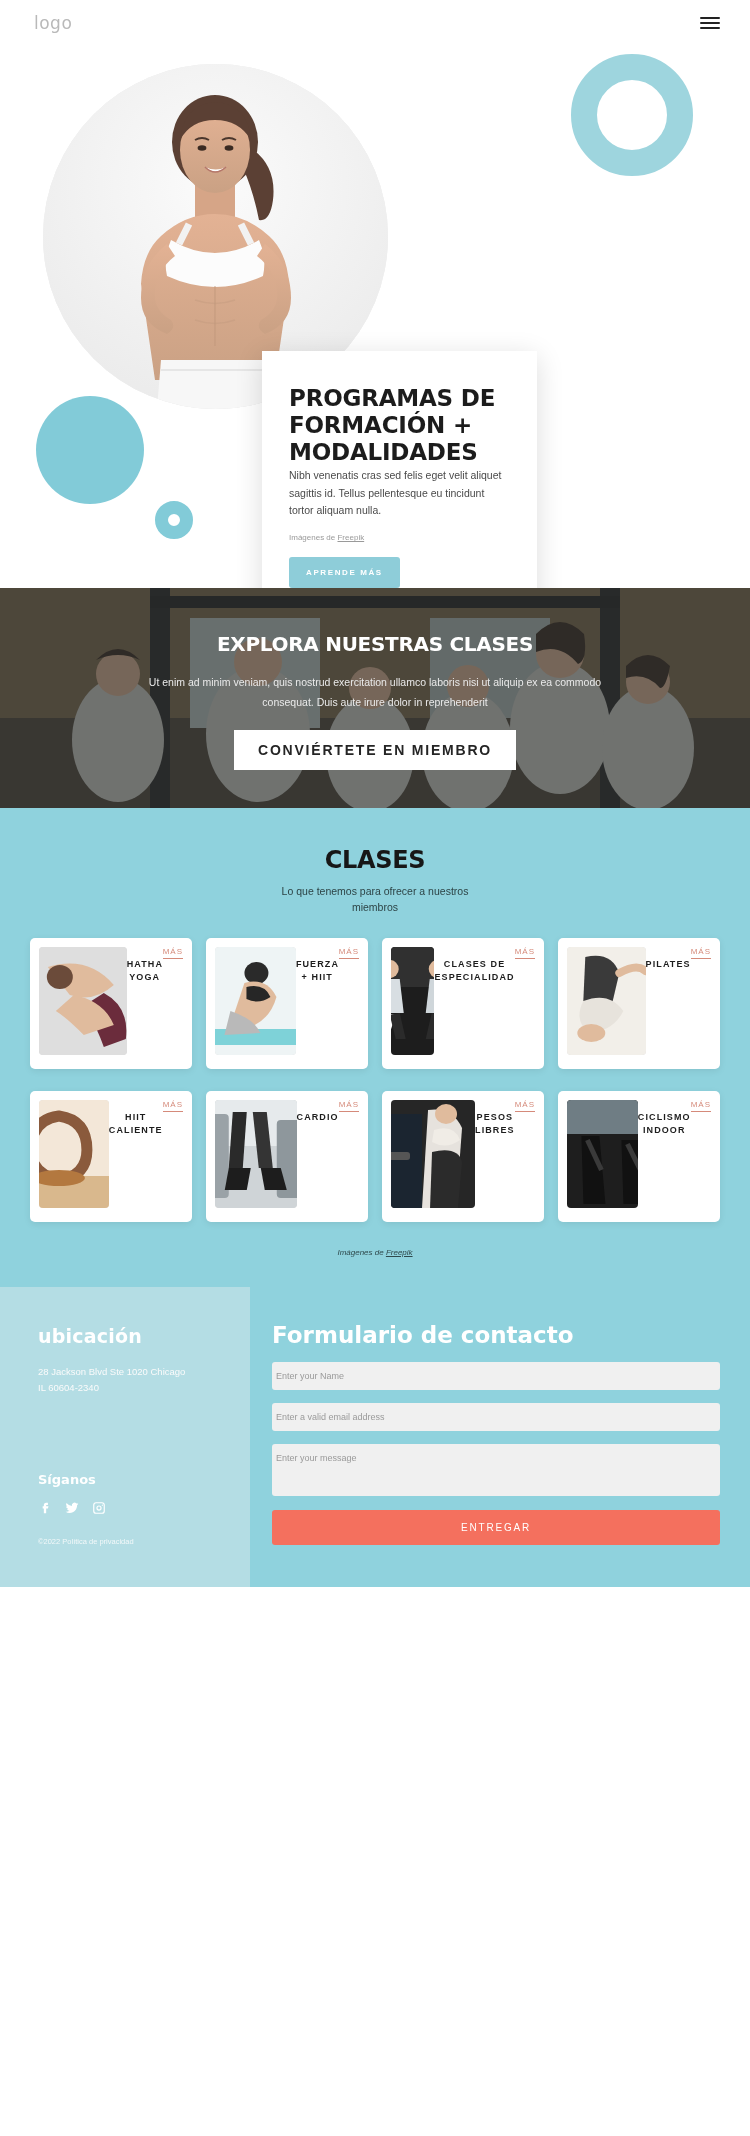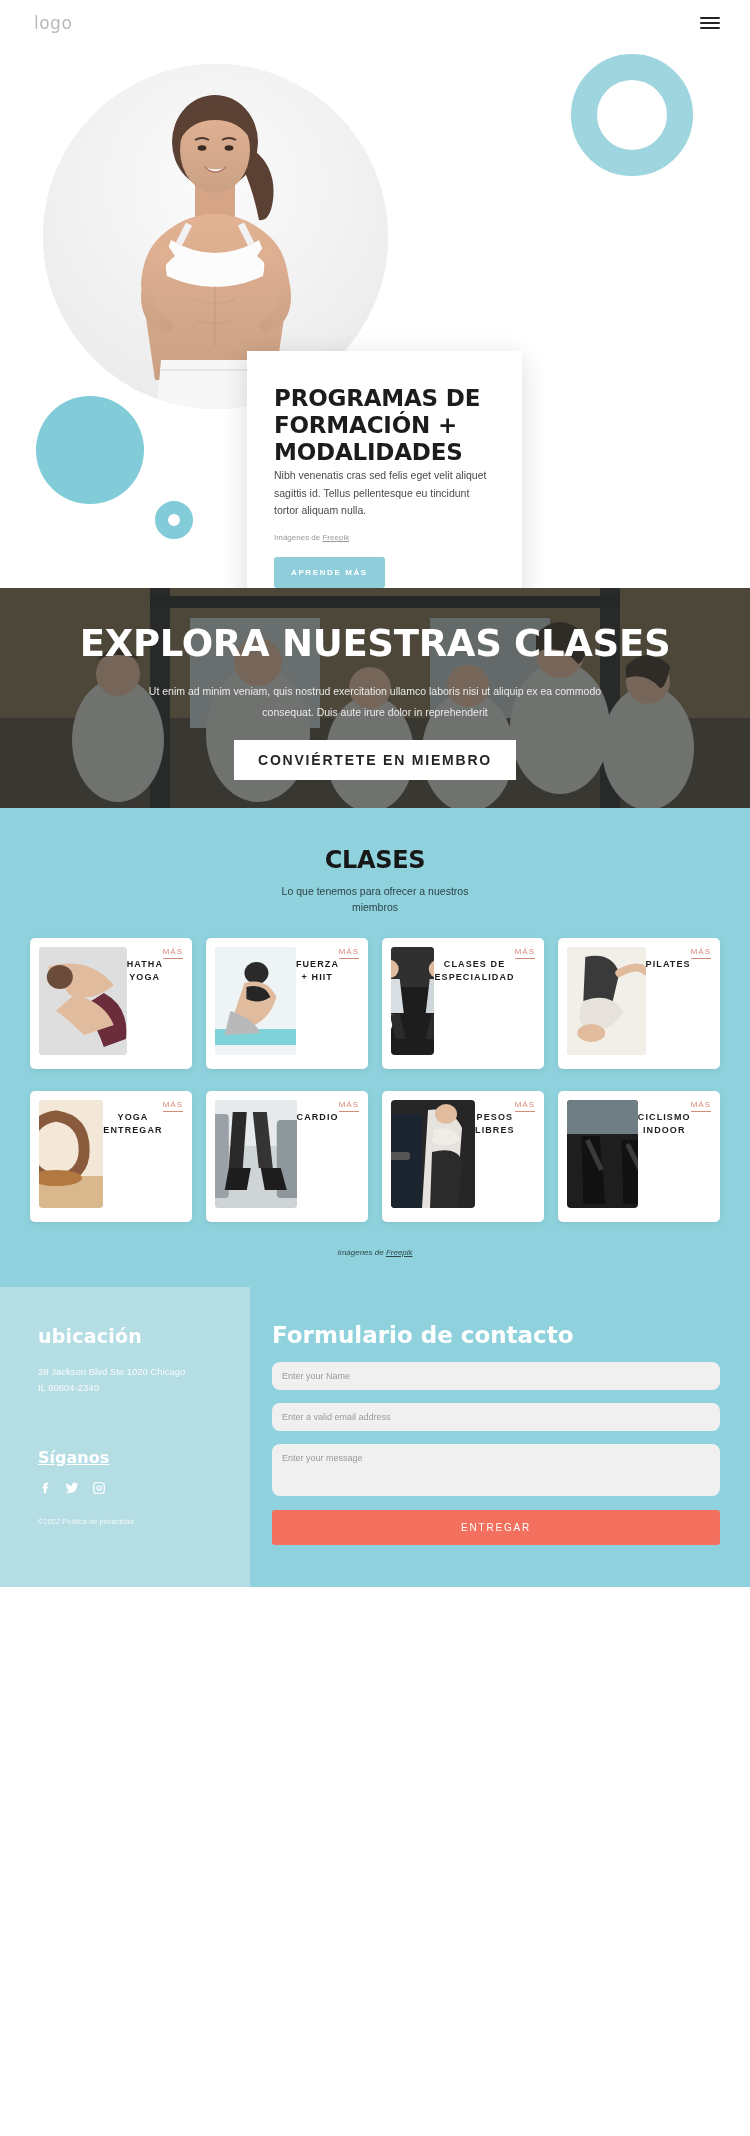--- a/index.html
+++ b/index.html
@@ -72,21 +72,21 @@
     width: 345px; height: 345px;
     border-radius: 50%;
     overflow: hidden;
     z-index: 2;
     background: #efefef;
   }
   .hero-photo svg { display: block; }
 
   .hero-card {
     position: absolute;
-    left: 247px; top: 305px;
+    left: 262px; top: 305px;
     width: 275px;
     background: #fff;
     box-shadow: 0 6px 26px rgba(0,0,0,.14);
     padding: 34px 28px 34px 27px;
     z-index: 4;
   }
   .hero-title {
     font-family: "DejaVu Sans", sans-serif;
     font-weight: bold;
     font-size: 23px;
@@ -139,21 +139,21 @@
     height: 100%;
     display: flex;
     flex-direction: column;
     align-items: center;
     justify-content: center;
     padding-top: 6px;
   }
   .banner-title {
     font-family: "DejaVu Sans", sans-serif;
     font-weight: bold;
-    font-size: 37px;
+    font-size: 20px;
     color: #fff;
     letter-spacing: -.3px;
   }
   .banner-para {
     margin-top: 16px;
     font-size: 10.5px;
     line-height: 1.95;
     color: #eaeaea;
     text-align: center;
     max-width: 480px;
@@ -269,26 +269,25 @@
     font-size: 19px;
     letter-spacing: .2px;
   }
   .f-address {
     margin-top: 17px;
     font-size: 9.5px;
     line-height: 1.7;
     color: #fbfbfb;
   }
   .f-follow {
-    margin-top: 52px;
+    margin-top: 76px;
     font-family: "DejaVu Sans", sans-serif;
     font-weight: bold;
     color: #fff;
-    font-size: 16px;
-    text-decoration: underline;
+    font-size: 13px;
   }
   .socials {
     margin-top: 14px;
     display: flex;
     gap: 13px;
     align-items: center;
   }
   .socials .s-icon {
     width: 14px; height: 14px;
     fill: #fff;
@@ -304,22 +303,22 @@
     font-weight: bold;
     font-size: 23px;
     line-height: 1.22;
     color: #fff;
   }
   .field {
     display: block;
     width: 100%;
     background: #f0f0f0;
     border: none;
-    border-radius: 8px;
-    padding: 9px 10px;
+    border-radius: 3px;
+    padding: 9px 4px;
     margin-top: 13px;
     font-size: 9px;
     color: #555;
     font-family: "Liberation Sans", sans-serif;
   }
   .field::placeholder { color: #9a9a9a; }
   textarea.field { height: 52px; resize: none; }
   .btn-submit {
     width: 100%;
     margin-top: 14px;
@@ -521,21 +520,21 @@
   <div class="card-grid">
     <div class="class-card">
       <div class="class-thumb">
         <svg width="100%" height="108" viewBox="0 0 150 108" preserveAspectRatio="xMidYMid slice">
             <rect width="150" height="108" fill="#f3e7d8"></rect>
             <rect x="0" y="76" width="150" height="32" fill="#d9b88d"></rect>
             <path d="M60 16 q28 4 28 34 q0 26 -28 30 q-28 -6 -28 -30 q0 -30 28 -34z" fill="none" stroke="#8a5a3c" stroke-width="11"></path>
             <ellipse cx="60" cy="78" rx="26" ry="8" fill="#b3783f"></ellipse>
           </svg>
       </div>
-      <div class="class-name">YOGA ENTREGAR</div>
+      <div class="class-name">HIIT CALIENTE</div>
       <a class="class-more" href="#"><span>MÁS</span></a>
     </div>
     <div class="class-card">
       <div class="class-thumb">
         <svg width="100%" height="108" viewBox="0 0 150 108" preserveAspectRatio="xMidYMid slice">
             <rect width="150" height="108" fill="#cfd4d7"></rect>
             <rect x="0" y="0" width="150" height="46" fill="#e6eaec"></rect>
             <rect x="14" y="14" width="34" height="84" rx="4" fill="#9aa2a7"></rect>
             <rect x="96" y="20" width="38" height="78" rx="4" fill="#8e979c"></rect>
             <path d="M52 12 h14 l-4 56 h-14z" fill="#2a2a2a"></path>

